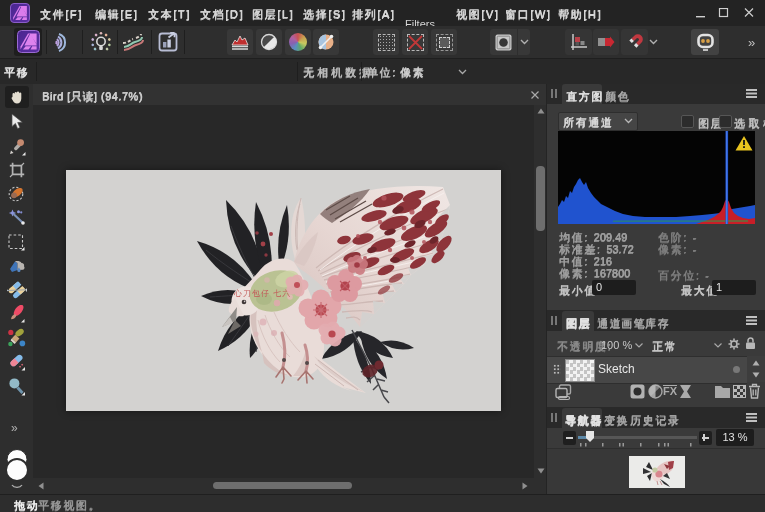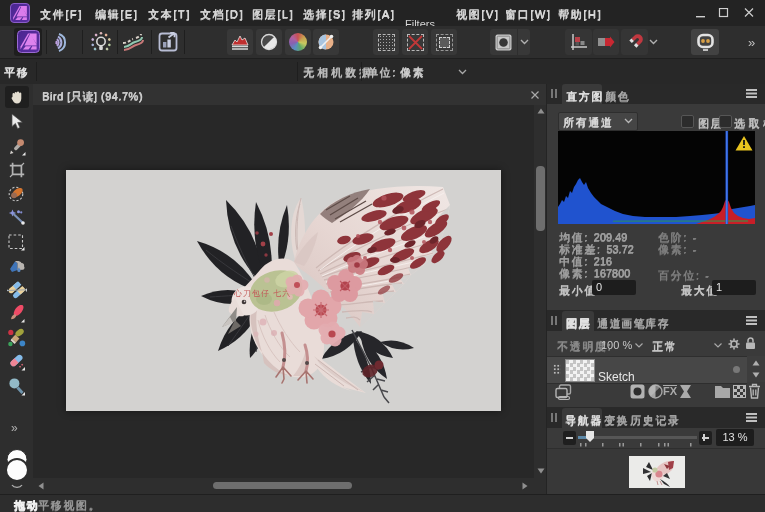--- a/index.html
+++ b/index.html
@@ -578,21 +578,21 @@
       </g>
 </svg>
 <svg class="a" style="left:745px;top:337px" width="11" height="13" viewBox="0 0 11 13">
  <rect x="1" y="5.5" width="9" height="6.5" rx="1" fill="#b8b8b8"></rect>
  <path d="M3 5.5 V3.5 a2.5 2.5 0 0 1 5 0 V5.5" fill="none" stroke="#b8b8b8" stroke-width="1.5"></path>
 </svg>
 
 <div class="a" style="left:547px;top:356px;width:200px;height:26px;background:#474747;border-top:1px solid #2e2e2e;border-bottom:1px solid #2e2e2e"></div>
 <div class="a" style="left:553px;top:364px;width:8px;height:10px;background-image:radial-gradient(#bbb 0.9px,transparent 1px);background-size:3.5px 3.5px"></div>
 <div class="a" style="left:565px;top:359px;width:28px;height:21px;background:repeating-conic-gradient(#f2f2f2 0% 25%,#c4c4c4 0% 50%);background-size:7px 7px;border:1px solid #888"></div>
-<div class="a" style="left:598px;top:370px;color:#e8e8e8;font-size:12px">Sketch</div>
+<div class="a" style="left:598px;top:362px;color:#e8e8e8;font-size:12px">Sketch</div>
 <div class="a" style="left:733px;top:366px;width:7px;height:7px;border-radius:50%;background:#787878"></div>
 <div class="a" style="left:747px;top:356px;width:18px;height:26px;background:#3d3d3d"></div>
 <svg class="a" style="left:752px;top:360px" width="8" height="6" viewBox="0 0 8 6">
       <path d="M4 0.5 L7.5 5.5 H0.5 Z" fill="#b0b0b0"></path>
     </svg>
 <svg class="a" style="left:752px;top:372px" width="8" height="6" viewBox="0 0 8 6">
       <path d="M4 5.5 L7.5 0.5 H0.5 Z" fill="#b0b0b0"></path>
     </svg>
 
 <svg class="a" style="left:554px;top:384px" width="19" height="17" viewBox="0 0 19 17">
@@ -619,21 +619,21 @@
 <div class="a" style="left:733px;top:385px;width:11px;height:11px;background:repeating-conic-gradient(#b8b8b8 0% 25%,transparent 0% 50%);background-size:6px 6px;border:1.5px solid #b8b8b8"></div>
 <svg class="a" style="left:748px;top:383px" width="13" height="16" viewBox="0 0 13 16">
  <path d="M2.5 4.5 L3.5 15 H9.5 L10.5 4.5" fill="none" stroke="#b8b8b8" stroke-width="1.4"></path>
  <path d="M1 3.5 H12 M4.5 3.5 V1.5 H8.5 V3.5 M5.2 6.5 V12.5 M7.8 6.5 V12.5" stroke="#b8b8b8" stroke-width="1.3" fill="none"></path>
 </svg>
 
 <div class="a" style="left:547px;top:407px;width:218px;height:21px;background:#292929"></div>
 <div class="a" style="left:562px;top:408px;width:40px;height:20px;background:#3a3a3a;border-radius:3px 3px 0 0"></div>
 <div class="a" style="left:551px;top:413px;width:2px;height:9px;background:#777"></div>
     <div class="a" style="left:555px;top:413px;width:2px;height:9px;background:#777"></div>
-<div class="a cj" style="left:565px;top:413px;color:#e2e2e2;font-weight:normal">导航器</div>
+<div class="a cj" style="left:565px;top:413px;color:#e2e2e2;font-weight:bold">导航器</div>
 <div class="a cj" style="left:604px;top:413px;color:#a6a6a6">变换</div>
 <div class="a cj" style="left:630px;top:413px;color:#a6a6a6">历史记录</div>
 <div class="a" style="left:746px;top:413px;width:11px;height:2px;background:#c0c0c0;box-shadow:0 3.5px #c0c0c0,0 7px #c0c0c0"></div>
 
 <div class="a" style="left:563px;top:431px;width:13px;height:14px;background:#1f1f1f;border-radius:2px"></div>
 <div class="a" style="left:566px;top:436.5px;width:7px;height:2px;background:#d0d0d0"></div>
 <div class="a" style="left:578px;top:436px;width:119px;height:2.5px;background:#565656"></div>
 <div class="a" style="left:578px;top:436px;width:9px;height:2.5px;background:#5b87a6"></div>
 <svg class="a" style="left:585px;top:430px" width="10" height="13" viewBox="0 0 10 13">
       <path d="M1 1 H9 V8 L5 12 L1 8 Z" fill="#e6e6e6"></path>
@@ -670,15 +670,15 @@
  <path d="M24,14 C28,12 33,14 35,18 C35,23 30,26 26,25 C22,23 22,17 24,14 Z" fill="#eed8d6"></path>
  <circle cx="30" cy="18" r="3.6" fill="#d8868e"></circle>
  <circle cx="26" cy="14" r="2.6" fill="#c4cba4"></circle>
  <path d="M31,23 C35,25 39,28 41,31 L35,28 Z" fill="#2e2e30"></path>
  <path d="M34,20 L41,23 L38,17 Z" fill="#343436"></path>
  <path d="M28,25 L29,29 M31,25 L33,29" stroke="#b87878" stroke-width="0.8"></path>
 </svg></div>
 <div class="a" style="left:547px;top:505px;width:218px;height:7px;background:#232323"></div>
 
 <div class="a" style="left:0;top:494px;width:765px;height:18px;background:#2d2d2d;border-top:1px solid #1f1f1f"></div>
-<div class="a cj" style="left:14px;top:498px;color:#f0f0f0;font-weight:bold">拖动</div>
+<div class="a cj" style="left:14px;top:498px;color:#f0f0f0;font-weight:normal">拖动</div>
 <div class="a cj" style="left:38px;top:498px;color:#989898">平移视图。</div>
 
 </div>
 </body></html>

